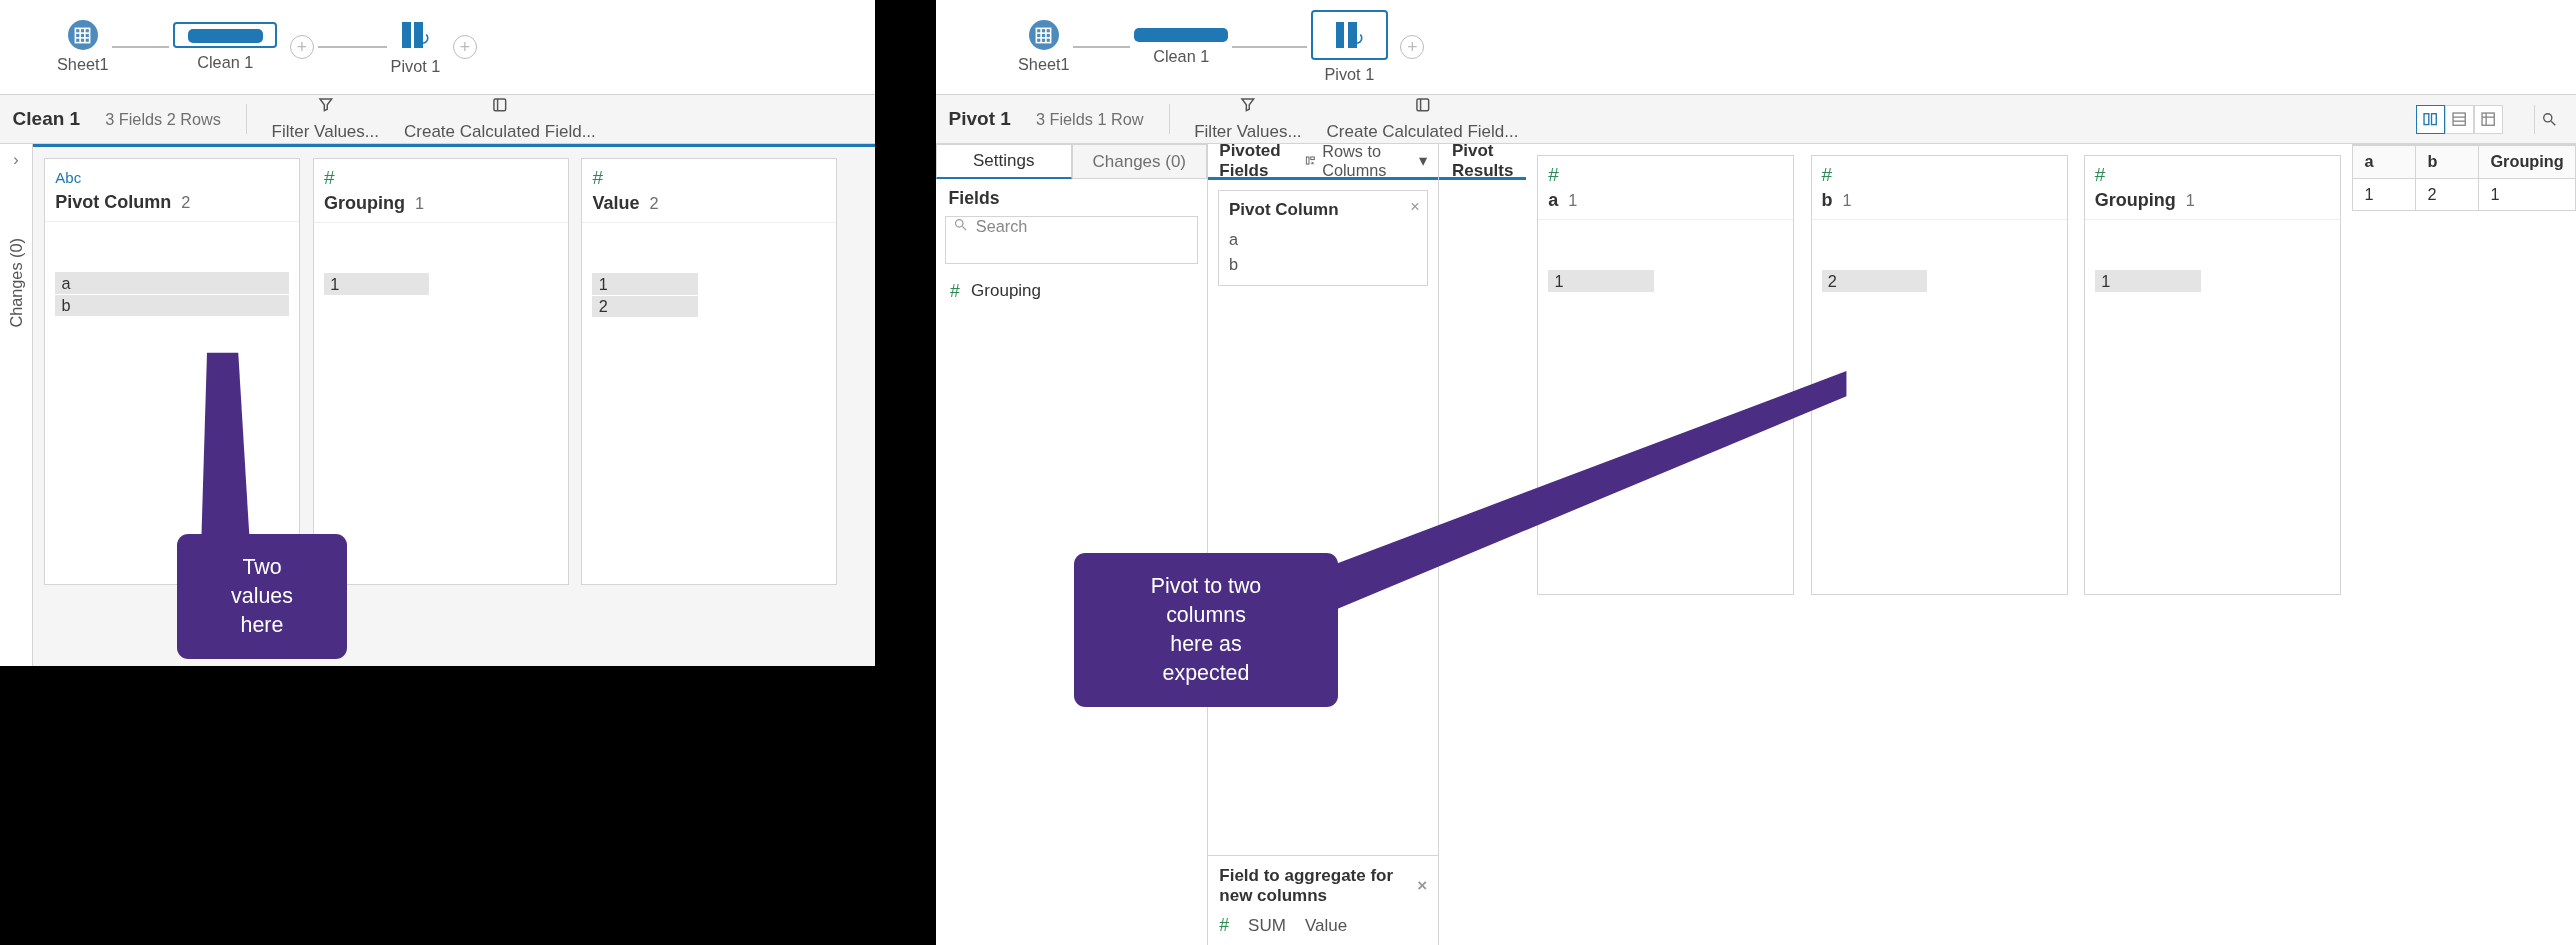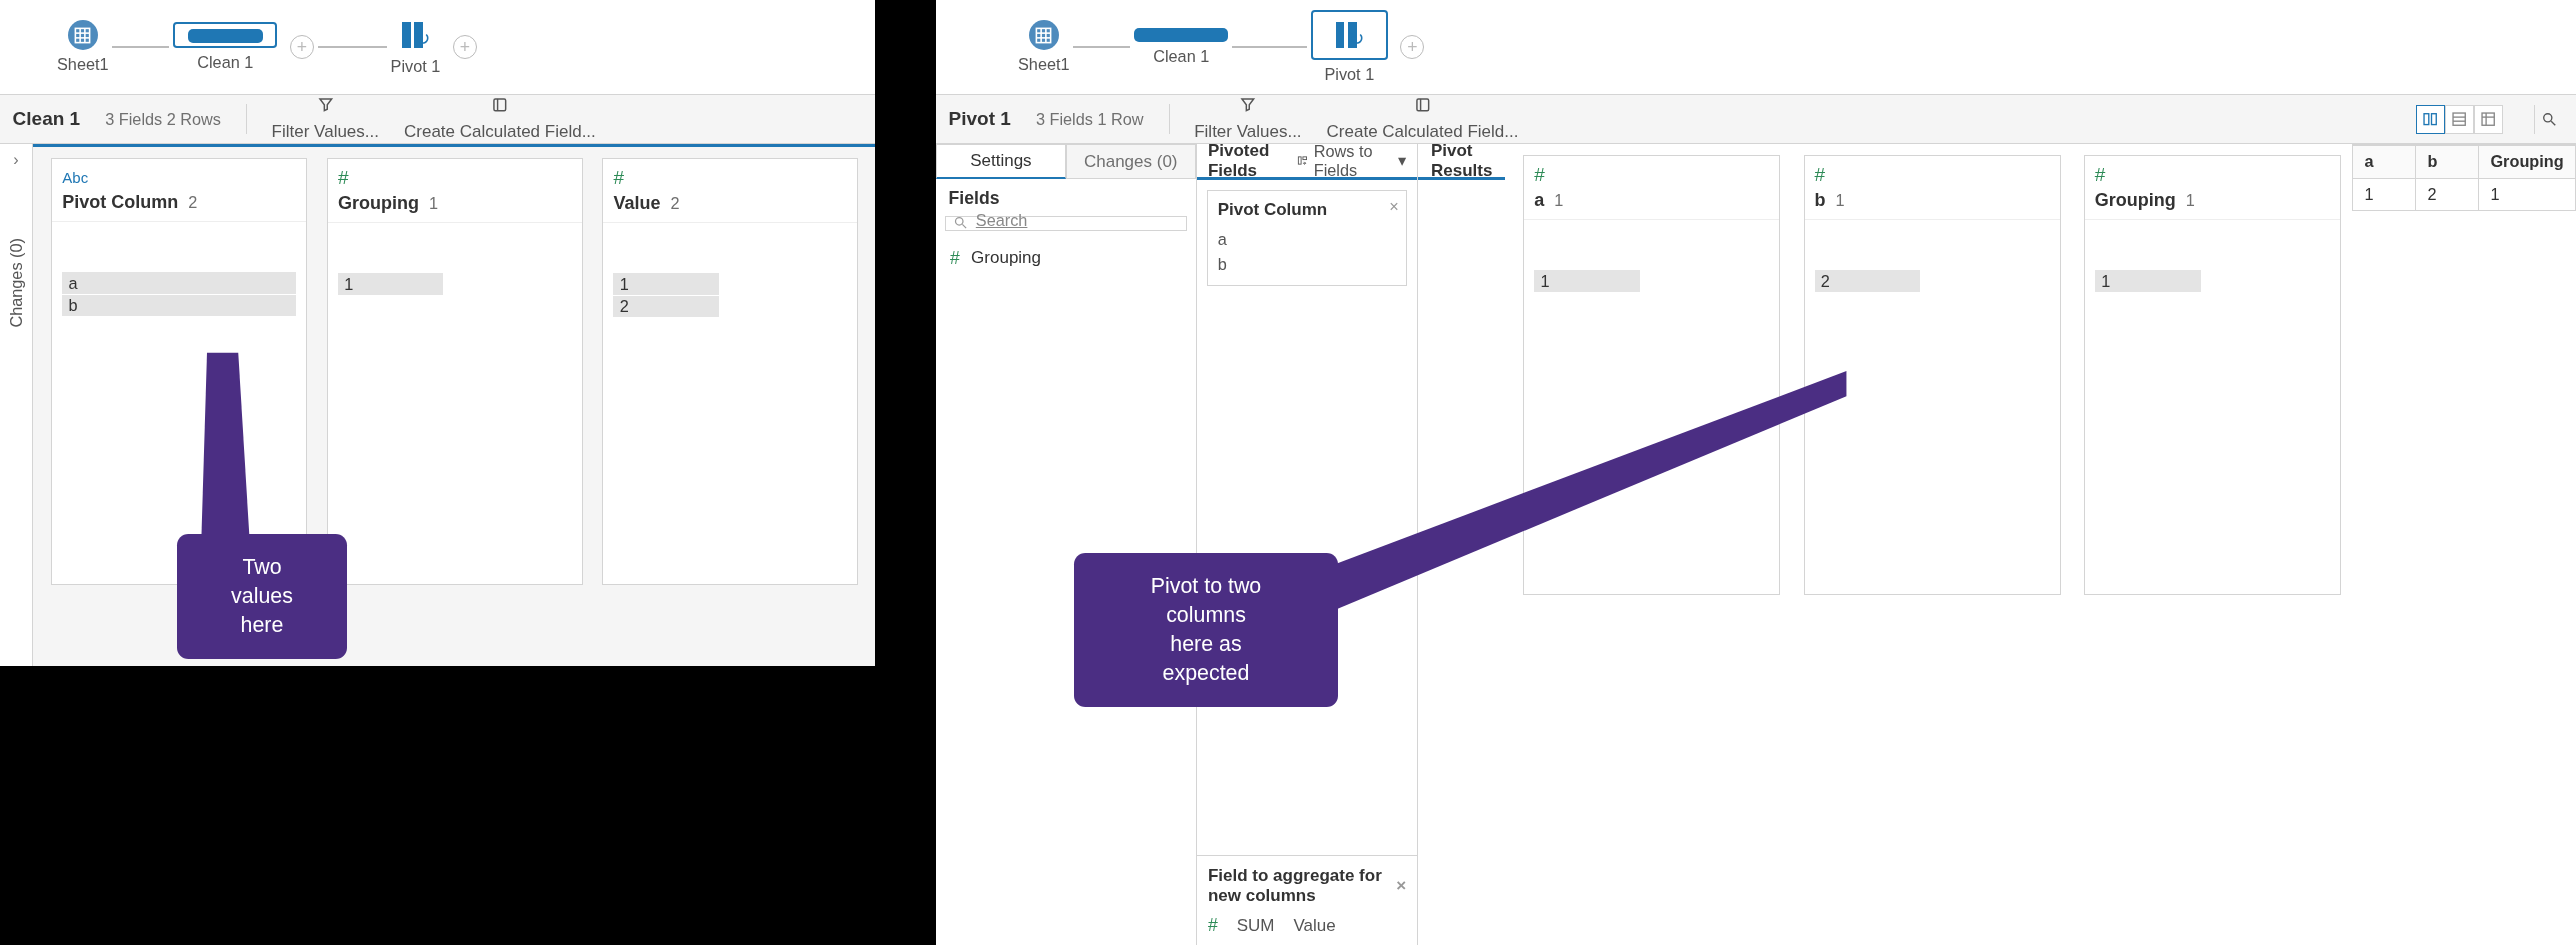--- a/index.html
+++ b/index.html
@@ -38,21 +38,21 @@
   .step-meta{color:var(--text-light);font-size:16.3px;}
   .sep{width:0.6px;height:30px;background:var(--border);}
   .toolbar-btn{display:flex;align-items:center;gap:7.5px;color:#555;font-size:17px;flex-direction:column;}
   .toolbar-btn svg{width:17.6px;height:17.6px;}
 
   .left-body{display:flex;height:calc(100% - 144px);}
   .changes-rail{width:33px;border-right:0.6px solid var(--border);background:#fff;display:flex;flex-direction:column;align-items:center;padding-top:6.3px;gap:19px;}
   .rail-chevron{font-size:16.3px;color:#777;}
   .rail-label{writing-mode:vertical-rl;transform:rotate(180deg);font-size:16.3px;color:#555;margin-top:50px;}
   .profile-area{flex:1;background:var(--bg-grey);padding:11.3px;display:flex;gap:12.6px;border-top:3.8px solid var(--blue);}
-  .profile-card{background:#fff;border:0.6px solid var(--border);width:256px;height:427px;padding:0;margin-left:7px;}
+  .profile-card{background:#fff;border:0.6px solid var(--border);width:256px;height:427px;padding:0;}
   .card-top{padding:7.5px 10px 0;}
   .type-tag{font-size:15px;}
   .type-tag.abc{color:#1f77b4;}
   .type-tag.num{color:#2e8b57;font-size:19px;}
   .card-title-row{display:flex;align-items:baseline;gap:10px;padding:3.8px 10px 8.8px;border-bottom:0.6px solid #eee;}
   .card-title{font-size:18px;font-weight:600;}
   .card-count{color:var(--text-light);font-size:16.3px;}
   .card-vals{padding:50px 10px 0;}
   .val-row{background:#e4e4e4;height:21.4px;display:flex;align-items:center;padding:0 6.3px;font-size:16.3px;margin-bottom:1.3px;}
   .val-row.half{width:45%;}
@@ -63,21 +63,21 @@
   
   .right-app{left:936px;top:0;width:1640px;height:946px;}
   .right-app .flow-bar{padding-left:82px;}
 
   .pivot-body{display:flex;height:calc(100% - 144px);}
   .pivot-left{width:421px;display:flex;flex-direction:column;border-right:0.6px solid var(--border);}
   .tabs{display:flex;height:35px;}
   .tab{flex:1;display:flex;align-items:center;justify-content:center;font-size:17px;border:0.6px solid var(--border);background:var(--bg-grey);color:var(--text-light);}
   .tab.active{background:#fff;border-bottom:2.5px solid var(--blue);color:#333;font-weight:500;}
   .fields-header{padding:8.8px 12.6px 3.8px;font-size:17.6px;font-weight:600;}
-  .search-box{margin:3.8px 8.8px 8.8px;height:15px;border:0.6px solid var(--border);display:flex;align-items:flex-end;padding:0 7.5px;gap:7.5px;color:#888;font-size:16.3px;text-decoration:underline;}
+  .search-box{margin:3.8px 8.8px 8.8px;height:48px;border:0.6px solid var(--border);display:flex;align-items:flex-start;padding:0 7.5px;gap:7.5px;color:#888;font-size:16.3px;}
   .field-item{display:flex;align-items:center;gap:11.3px;padding:7.5px 14px;font-size:17px;}
   .hash{color:#2e8b57;font-size:17.6px;}
 
   .pivot-mid{width:358px;border-right:0.6px solid var(--border);display:flex;flex-direction:column;}
   .mid-header{height:36px;border-bottom:3.1px solid var(--blue);display:flex;align-items:center;justify-content:space-between;padding:0 11.3px;font-size:17px;}
   .mid-header .title{font-weight:600;}
   .dropdown{display:flex;align-items:center;gap:6.3px;color:#555;font-size:16.3px;}
   .pivoted-field-box{margin:10px;border:0.6px solid var(--border);padding:8.8px 10px;position:relative;}
   .pivoted-field-box .close{position:absolute;right:7.5px;top:6.3px;color:#999;font-size:16.3px;}
   .pf-name{font-weight:600;font-size:17px;margin-bottom:7.5px;}
@@ -324,21 +324,21 @@
 
     <div class="pivot-mid">
       <div class="mid-header">
         <span class="title">Pivoted Fields</span>
         <div class="dropdown">
           <svg viewBox="0 0 24 24" width="15" height="15" stroke="#555" fill="none" stroke-width="2">
               <rect x="3" y="4" width="6" height="16"></rect>
               <rect x="13" y="4" width="8" height="6"></rect>
               <path d="M13 18 l6 0 m-3 -3 l3 3 l-3 3"></path>
             </svg>
-          <span>Rows to Fields</span>
+          <span>Rows to Columns</span>
           <span>▾</span>
         </div>
       </div>
       <div class="pivoted-field-box">
         <span class="close">×</span>
         <div class="pf-name">Pivot Column</div>
         <div id="pf-vals">
             <div class="pf-val">a</div>
             <div class="pf-val">b</div>
           </div>

